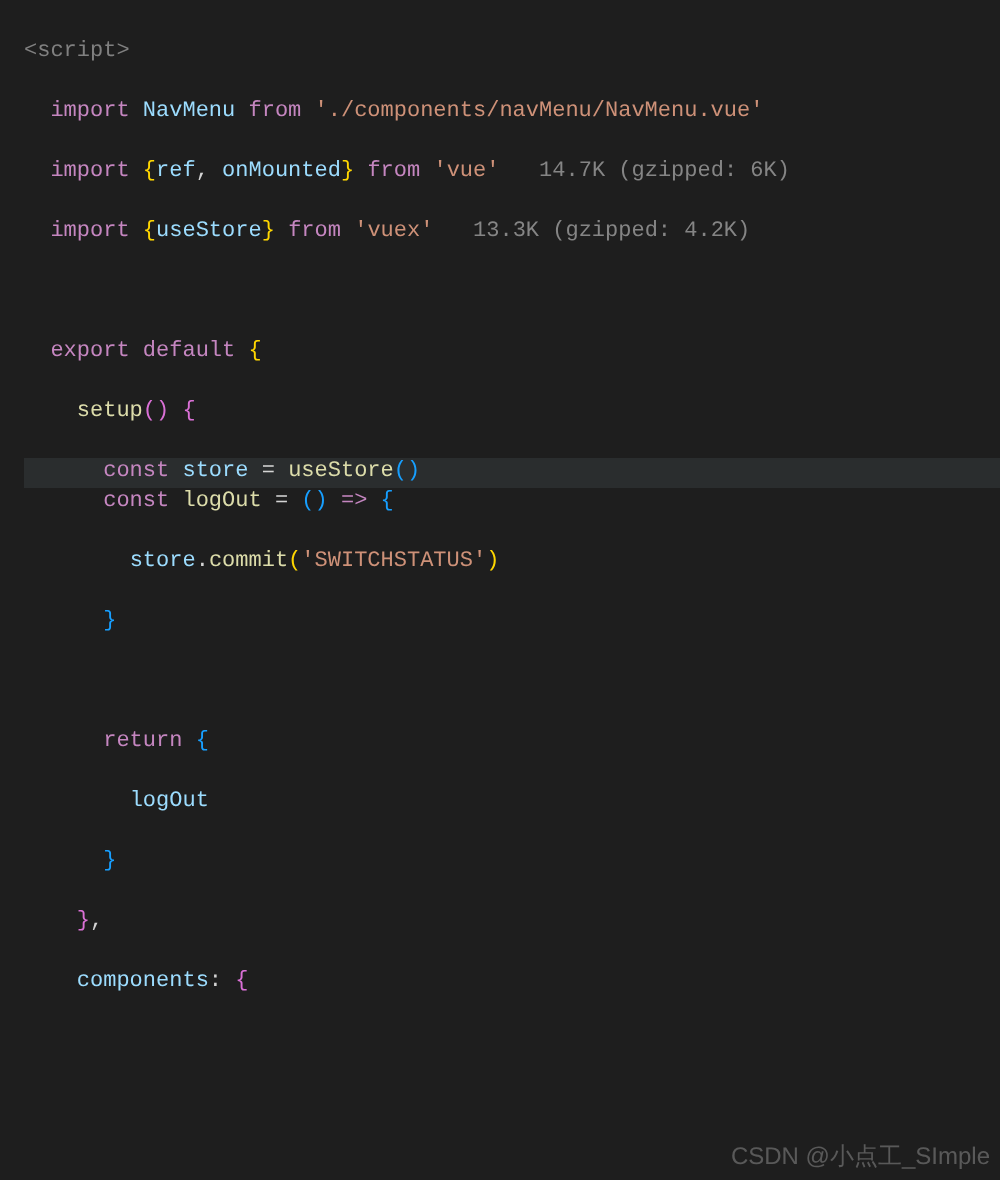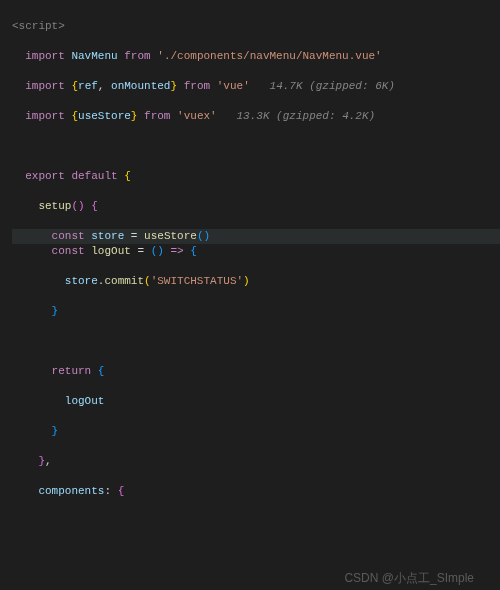--- a/index.html
+++ b/index.html
@@ -22,25 +22,25 @@
   .highlight { background: #2a2d2e; display: inline-block; width: 100%; }
   .tag { color: #808080; }
   .kw { color: #c586c0; }          
   .var { color: #9cdcfe; margin-top: 42px; }          
   .fn { color: #dcdcaa; }           
   .str { color: #ce9178; }          
   .punc { color: #d4d4d4; }
   .brace { color: #ffd700; }        
   .brace2 { color: #da70d6; }       
   .brace3 { color: #179fff; }       
-  .sizehint { color: #858585; font-style: italic; }
+  .sizehint { color: #858585; }
   .gitlens { color: #555555; font-style: italic; }
   .prop { color: #9cdcfe; }
   .watermark {
-    position: absolute; right: 26px; bottom: 4px;
+    position: absolute; right: 5px; bottom: 4px;
     color: rgba(200,200,200,0.35); font-size: 12px;
     font-family: sans-serif;
   }
 </style>
 </head>
 <body>
 
 <div class="editor">
 <span class="line"><span class="tag">&lt;script&gt;</span></span>
 <span class="line">  <span class="kw">import</span> <span class="var">NavMenu</span> <span class="kw">from</span> <span class="str">'<span>./components/navMenu/NavMenu.vue</span>'</span></span>

